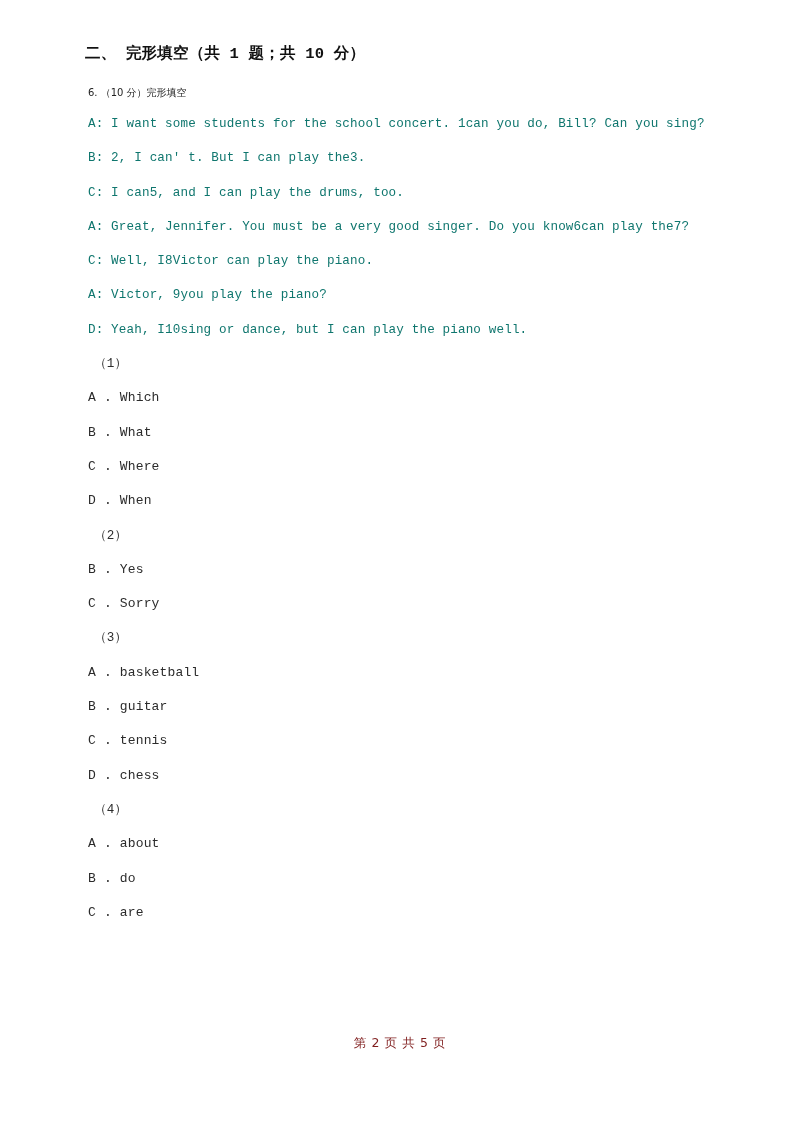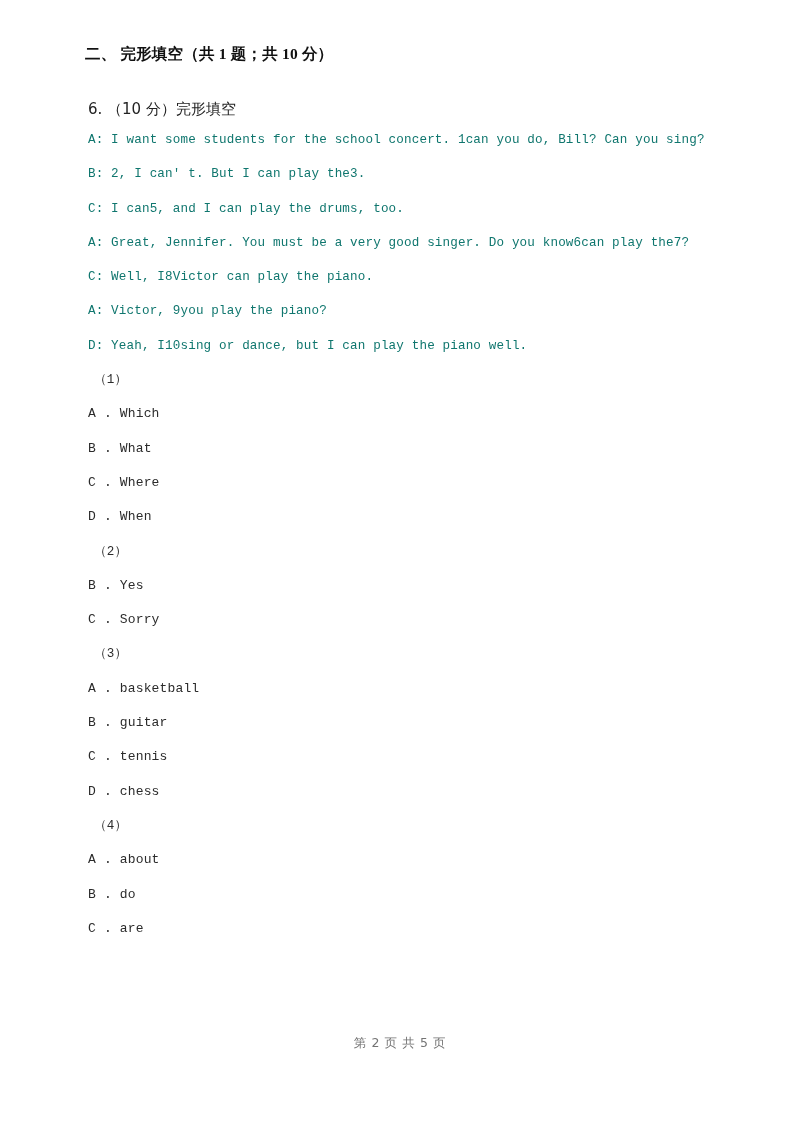--- a/index.html
+++ b/index.html
@@ -29,37 +29,37 @@
 
   .content {
     position: absolute;
     left: 85px;
     top: 44px;
     width: 640px;
   }
 
   
   .section-heading {
-    font-family: Liberation Serif, serif;
+    font-family: Liberation Mono, monospace;
     font-weight: bold;
     font-size: 15.5px;
     line-height: 20px;
     letter-spacing: 0.2px;
     color: #111111;
     margin: 0 0 0 0;
     white-space: nowrap;
   }
 
   
   .question-stem {
     font-family: "DejaVu Sans", "Liberation Sans", sans-serif;
-    font-size: 15px;
+    font-size: 10px;
     line-height: 18px;
     color: #232323;
-    margin-top: 36px;
+    margin-top: 20px;
     margin-left: 3px;
     white-space: nowrap;
   }
 
   
   .dialogue {
     margin-top: 14px;
   }
   .dialogue-line {
     font-family: "Liberation Mono", "DejaVu Sans Mono", monospace;
@@ -97,21 +97,21 @@
   
   .page-footer {
     position: absolute;
     left: 0;
     top: 1034px;
     width: 800px;
     text-align: center;
     font-family: "DejaVu Sans", "Liberation Sans", sans-serif;
     font-size: 12.5px;
     line-height: 17px;
-    color: #737373;
+    color: #7f1d1d;
     letter-spacing: 0.6px;
   }
 </style>
 </head>
 <body>
 
 <div class="page">
 
   <div class="content">
 

